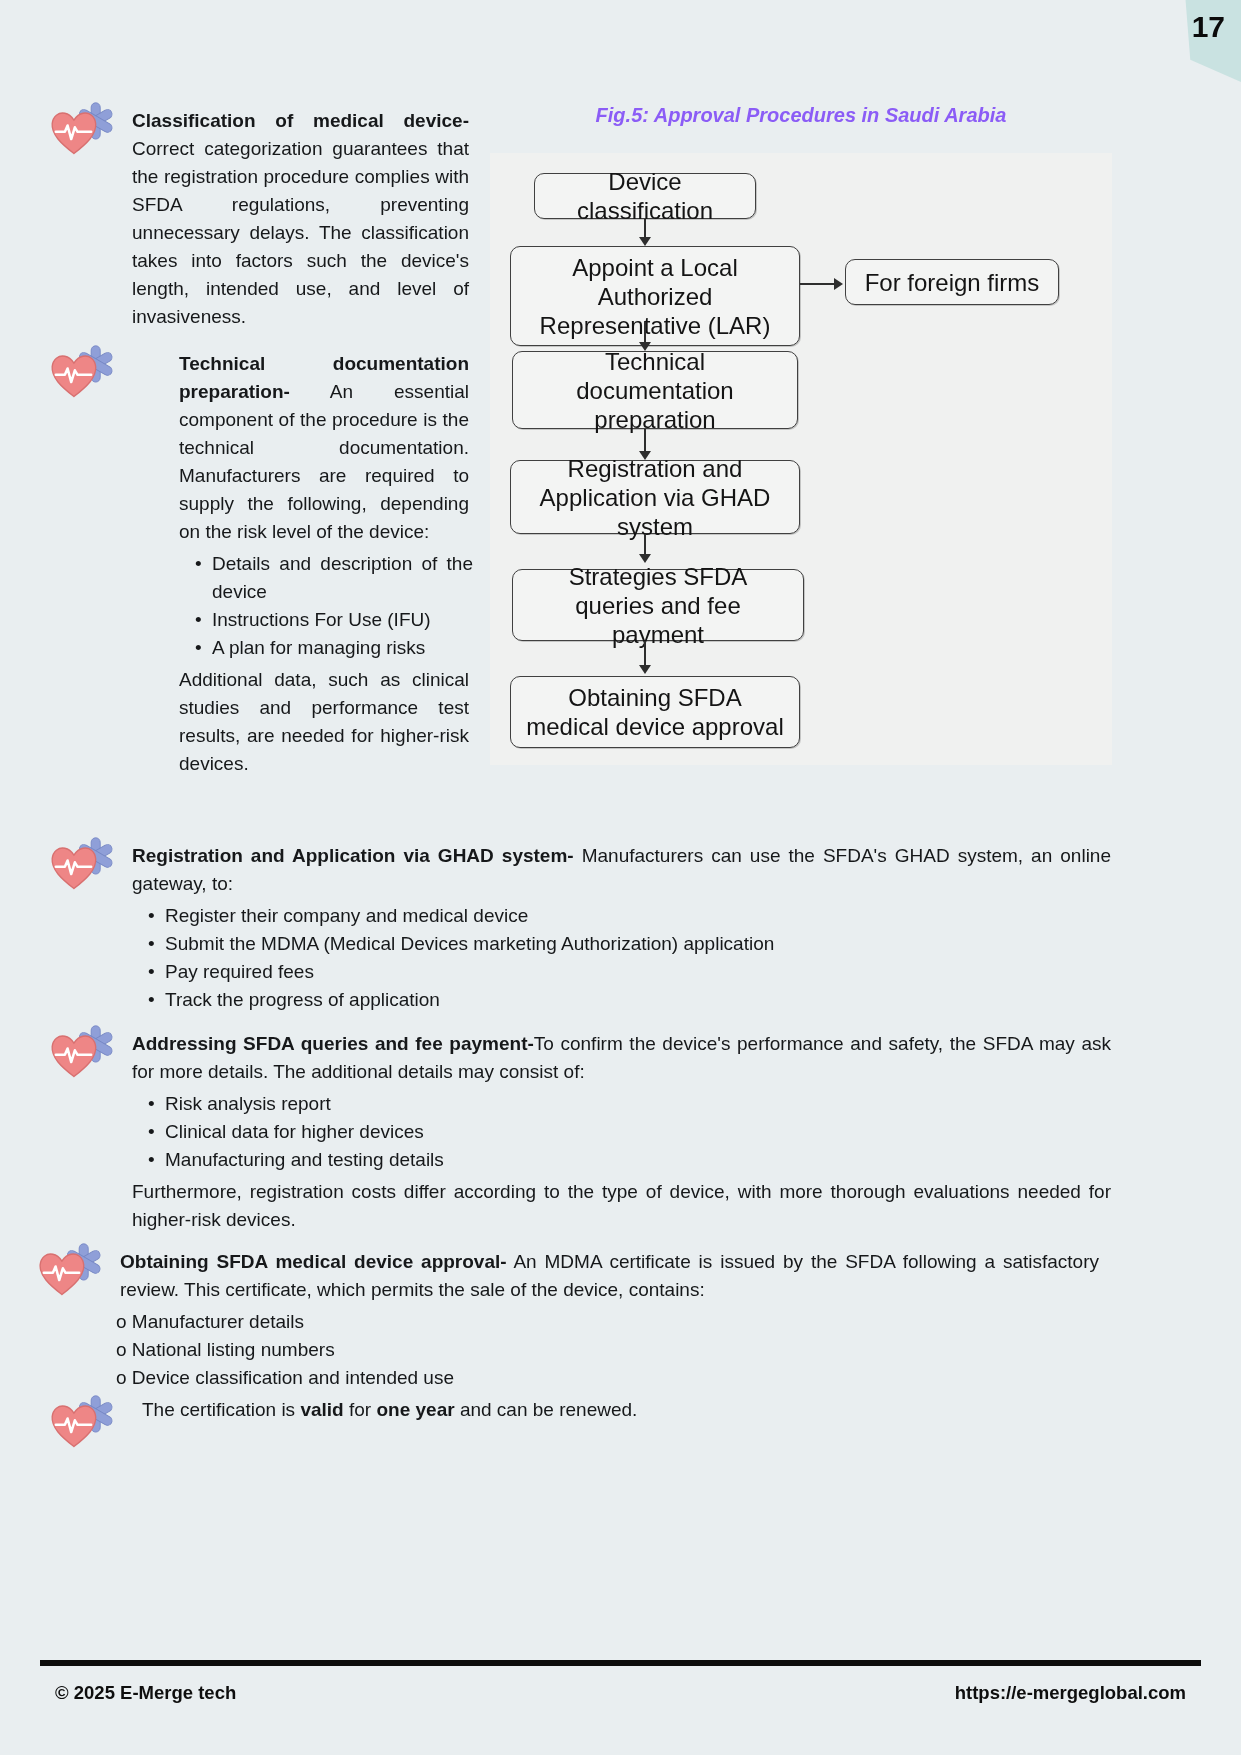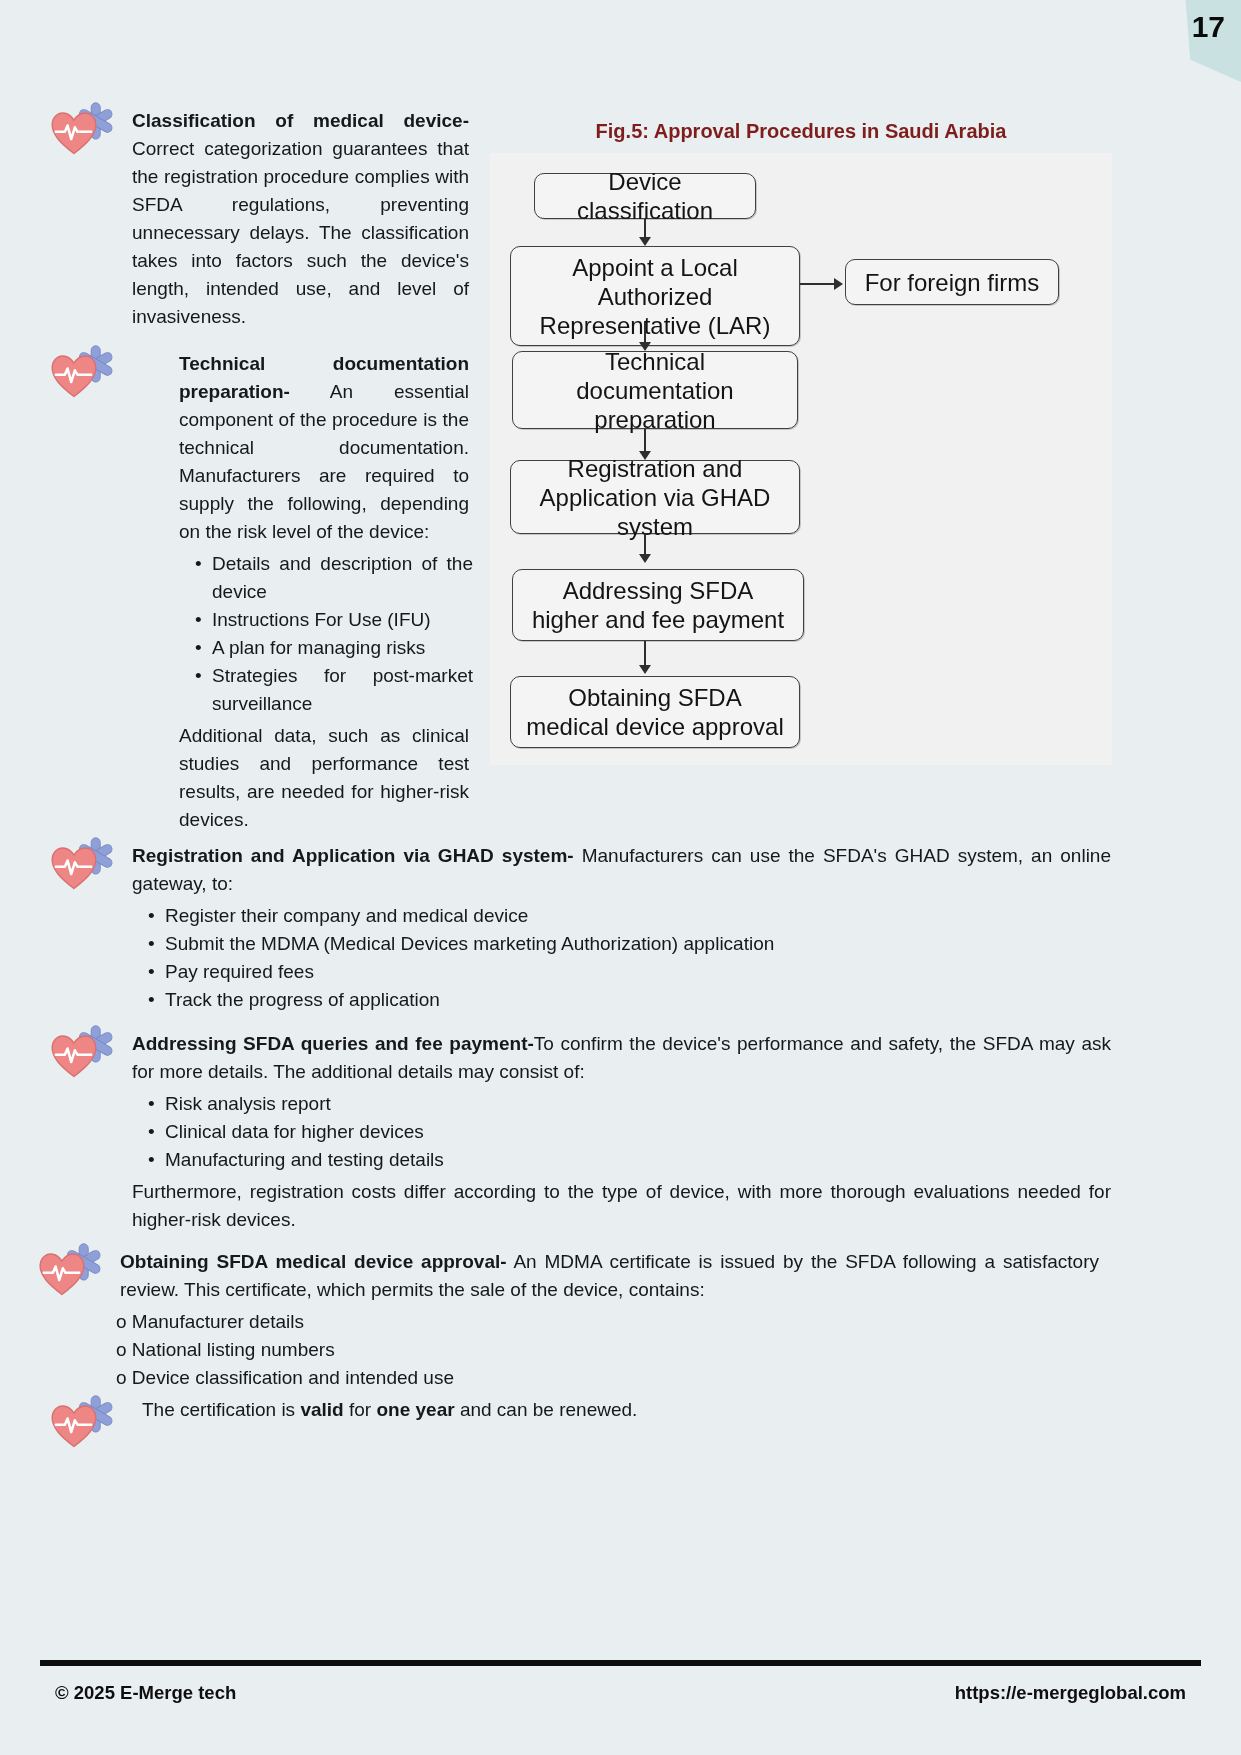--- a/index.html
+++ b/index.html
@@ -29,21 +29,21 @@
   ul.dots li::before { content:"\2022"; position:absolute; left:-17px; top:0; }
 
   .o-list { margin:0; }
   .o-line { line-height:28px; text-align:left; }
   .o-line::before { content:"o "; }
 
   .note-txt { padding-left:14px; text-align:left; }
 
   
   #figure { position:absolute; left:490px; top:100px; width:622px; height:665px; }
-  .fig-title { text-align:center; font-weight:bold; font-size:20px; color:#7f1d1d; margin:20px 0 0 0; }
+  .fig-title { text-align:center; font-weight:bold; font-size:20px; color:#8b5cf6; margin:4px 0 0 0;font-style:italic; }
   .flowchart { position:absolute; left:0; top:53px; width:622px; height:612px; background:#f0f1f0; }
   .fbox {
     position:absolute; display:flex; align-items:center; justify-content:center;
     text-align:center; font-size:24px; line-height:29px; color:#141414;
     background:#f3f4f3; border:1.4px solid #404040; border-radius:10px;
     padding:0 14px; box-sizing:border-box; box-shadow:1px 1px 0 rgba(0,0,0,0.18);
   }
   .av  { position:absolute; width:2px; background:#2e2e2e; }
   .ahd { position:absolute; width:0; height:0; border-left:6px solid transparent; border-right:6px solid transparent; border-top:9px solid #2e2e2e; }
   .ahl { position:absolute; height:2px; background:#2e2e2e; }
@@ -96,21 +96,20 @@
       <svg class="icon-svg" viewBox="0 0 76 64">
           <use href="#heart-ecg"></use>
         </svg>
     </div>
     <div class="txt">
       <p class="body"><strong class="head">Technical documentation preparation-</strong> <span>An essential component of the procedure is the technical documentation. Manufacturers are required to supply the following, depending on the risk level of the device:</span></p>
       <ul class="dots">
         <li>Details and description of the device</li>
         <li>Instructions For Use (IFU)</li>
         <li>A plan for managing risks</li>
-        <li>Strategies for post-market surveillance</li>
       </ul>
       <p class="body">Additional data, such as clinical studies and performance test results, are needed for higher-risk devices.</p>
     </div>
   </div>
 
   <div id="figure">
     <div class="fig-title">Fig.5: Approval Procedures in Saudi Arabia</div>
     <div class="flowchart">
       <div class="fbox" style="left:44px; top:20px; width:222px; height:46px;">Device classification</div>
 
@@ -129,21 +128,21 @@
       <div class="fbox" style="left:22px; top:198px; width:286px; height:78px;">Technical documentation preparation</div>
 
       <div class="av" style="left:154px; top:276px; height:24px;"></div>
       <div class="ahd" style="left:149px; top:298px;"></div>
 
       <div class="fbox" style="left:20px; top:307px; width:290px; height:74px;">Registration and Application via GHAD system</div>
 
       <div class="av" style="left:154px; top:381px; height:22px;"></div>
       <div class="ahd" style="left:149px; top:401px;"></div>
 
-      <div class="fbox" style="left:22px; top:416px; width:292px; height:72px;">Addressing SFDA higher and fee payment</div>
+      <div class="fbox" style="left:22px; top:416px; width:292px; height:72px;">Strategies SFDA queries and fee payment</div>
 
       <div class="av" style="left:154px; top:488px; height:25px;"></div>
       <div class="ahd" style="left:149px; top:512px;"></div>
 
       <div class="fbox" style="left:20px; top:523px; width:290px; height:72px;">Obtaining SFDA medical device approval</div>
     </div>
   </div>
 
   <div class="section" style="left:48px; top:838px; width:1067px;">
     <div class="icon-col">

